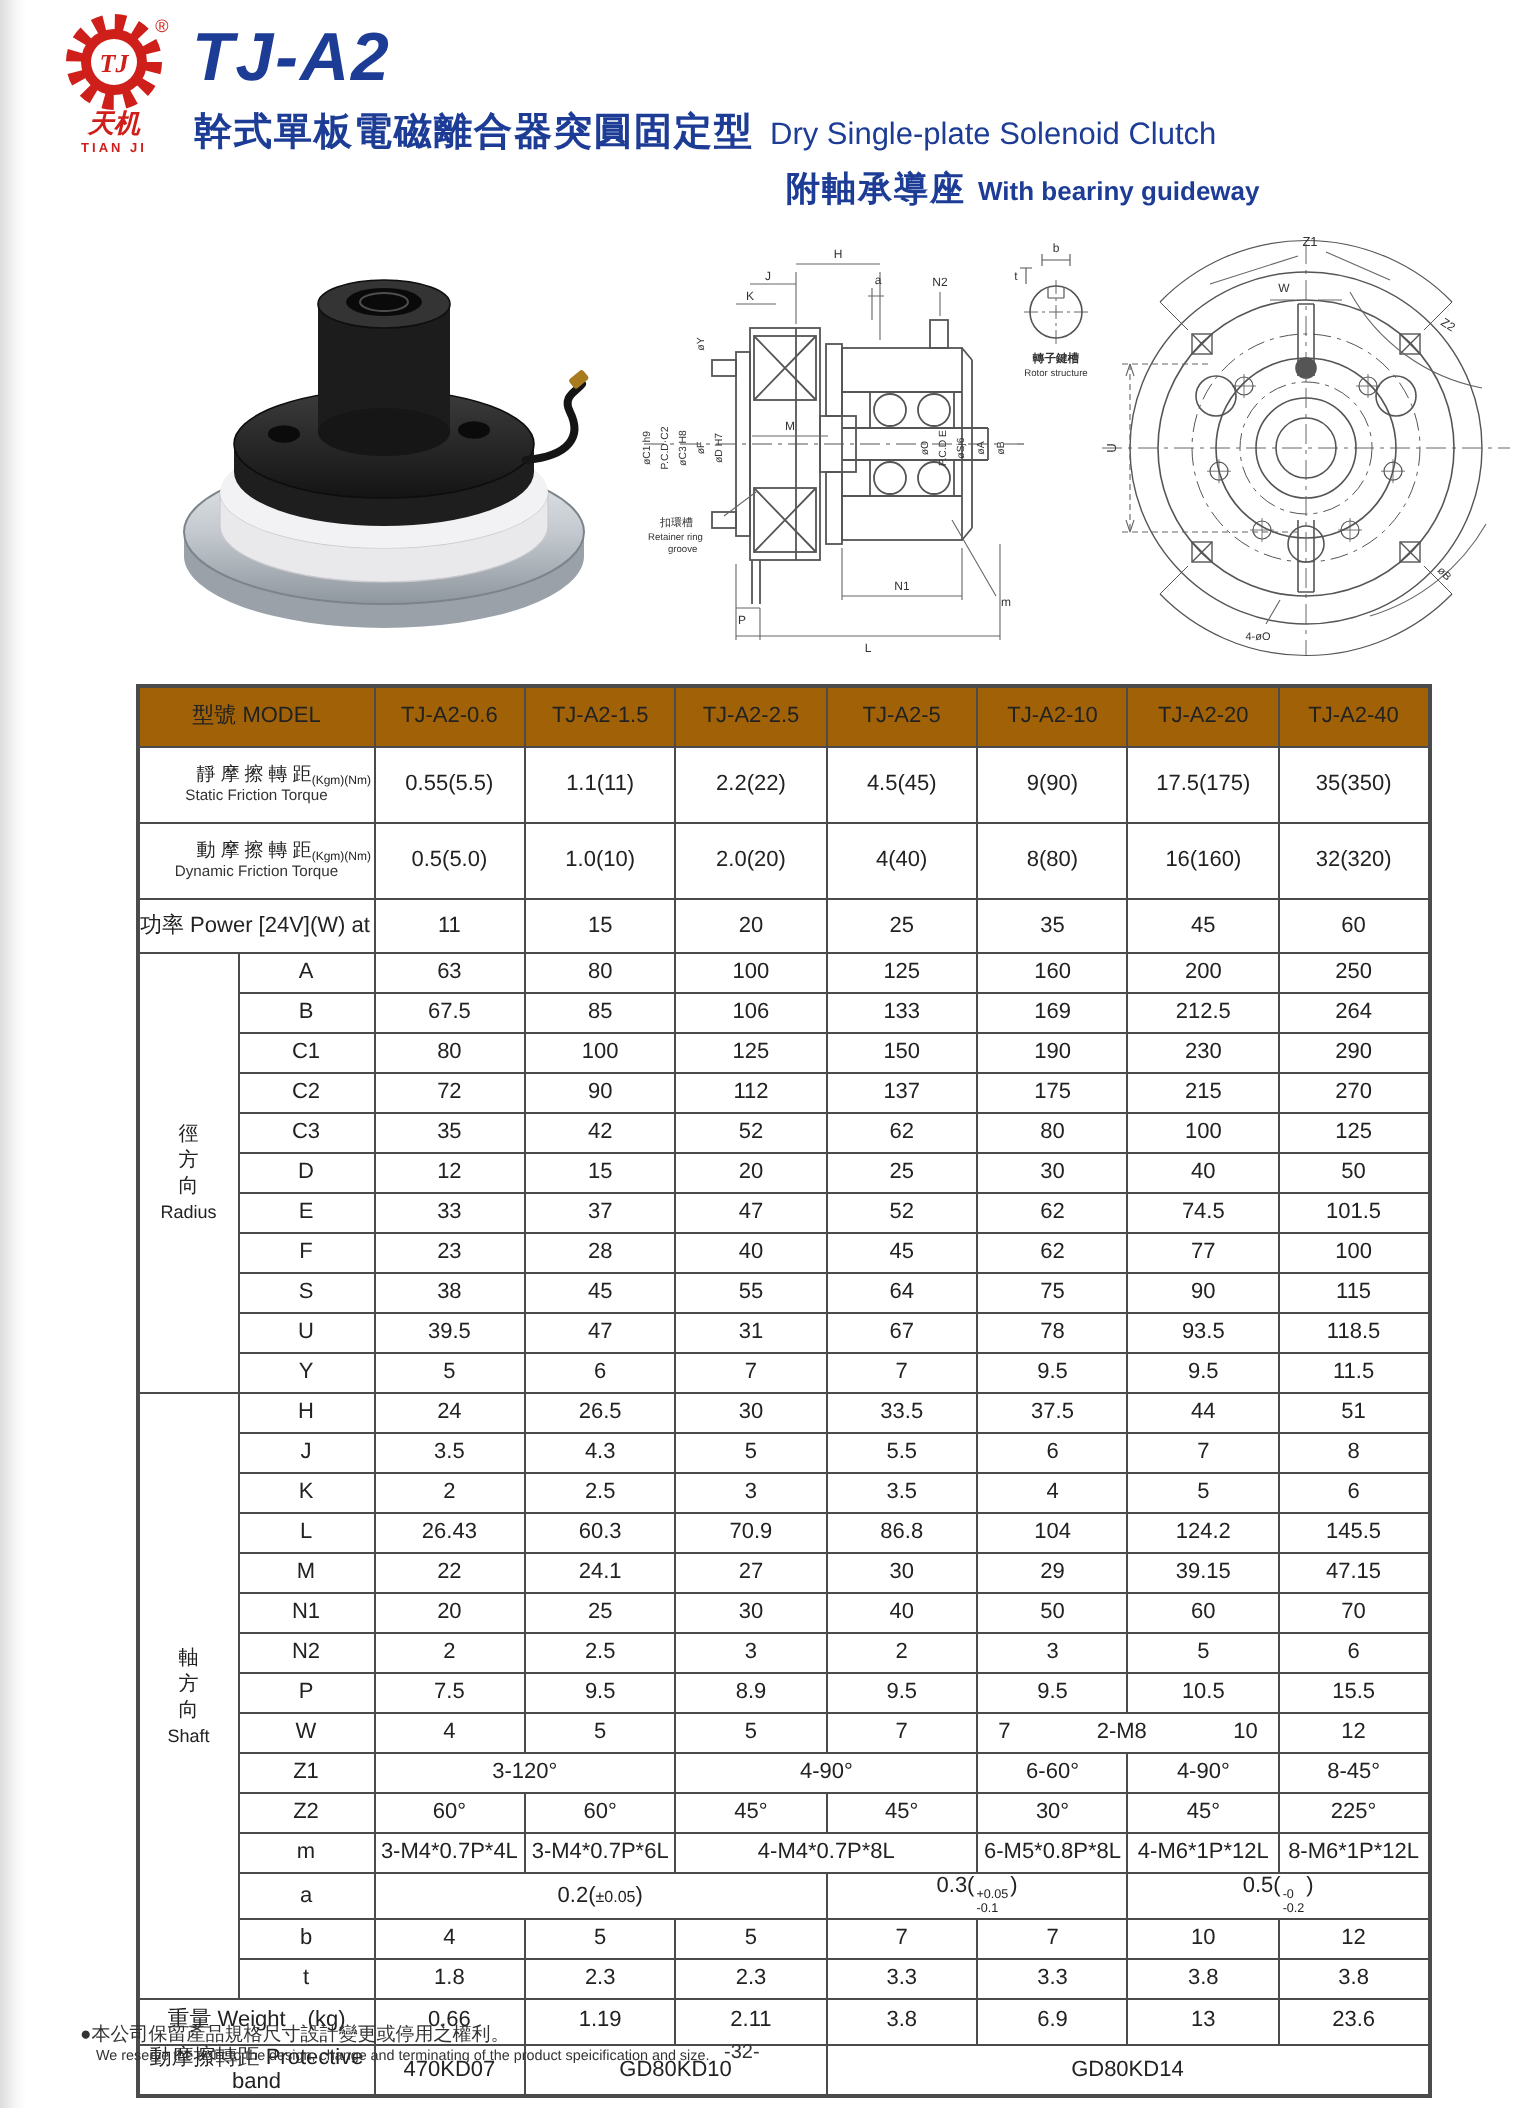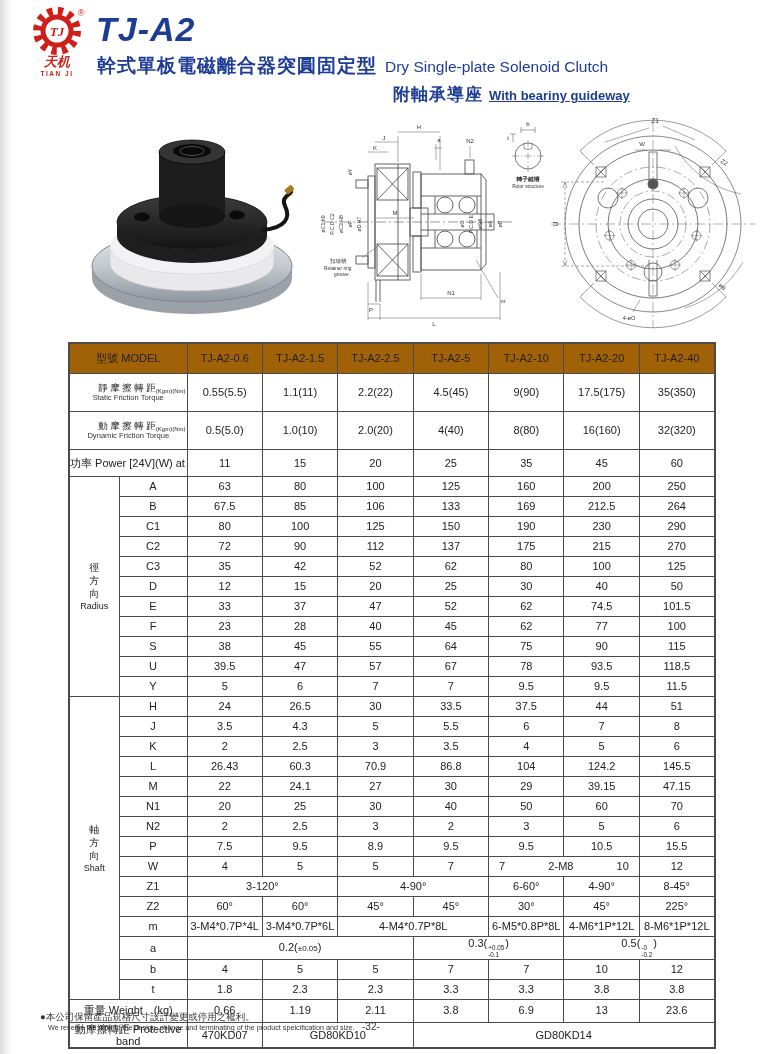--- a/index.html
+++ b/index.html
@@ -12,21 +12,21 @@
     background:linear-gradient(90deg,#dcdcdc,#f6f6f6 60%,#ffffff);}
   
   .logo{position:absolute;left:29px;top:4px;width:60px;height:80px;}
   .brand-title{position:absolute;left:96px;top:10px;font-size:34px;font-weight:bold;
     font-style:italic;color:#1d3c96;letter-spacing:1px;}
   .sub1{position:absolute;left:97px;top:53px;white-space:nowrap;}
   .sub1 .cn{font-size:19px;font-weight:bold;color:#1d3c96;letter-spacing:1px;}
   .sub1 .en{font-size:15.5px;color:#1d3c96;margin-left:8px;}
   .sub2{position:absolute;left:393px;top:83px;white-space:nowrap;}
   .sub2 .cn{font-size:17px;font-weight:bold;color:#1d3c96;letter-spacing:1px;}
-  .sub2 .en{font-size:13px;font-weight:bold;color:#1d3c96;margin-left:6px;text-decoration:underline;}
+  .sub2 .en{font-size:13px;font-weight:bold;color:#1d3c96;margin-left:6px;}
   
   .fig{position:absolute;}
   .fig svg{display:block;}
   
   #spec{position:absolute;left:68px;top:342px;border-collapse:collapse;table-layout:fixed;
     width:646px;border:2px solid #4b4b4b;}
   #spec td{border:1px solid #4b4b4b;text-align:center;vertical-align:middle;padding:0;
     font-size:11px;line-height:1.12;color:#222;overflow:hidden;}
   tr.r-models td{height:29px;background:#a16207;font-size:12px;}
   tr.r-models td.lcell{font-size:13px;}
@@ -439,21 +439,21 @@
         <td class="dcell">55</td>
         <td class="dcell">64</td>
         <td class="dcell">75</td>
         <td class="dcell">90</td>
         <td class="dcell">115</td>
       </tr>
       <tr class="r-param">
         <td class="pcell">U</td>
         <td class="dcell">39.5</td>
         <td class="dcell">47</td>
-        <td class="dcell">57</td>
+        <td class="dcell">31</td>
         <td class="dcell">67</td>
         <td class="dcell">78</td>
         <td class="dcell">93.5</td>
         <td class="dcell">118.5</td>
       </tr>
       <tr class="r-param">
         <td class="pcell">Y</td>
         <td class="dcell">5</td>
         <td class="dcell">6</td>
         <td class="dcell">7</td>

